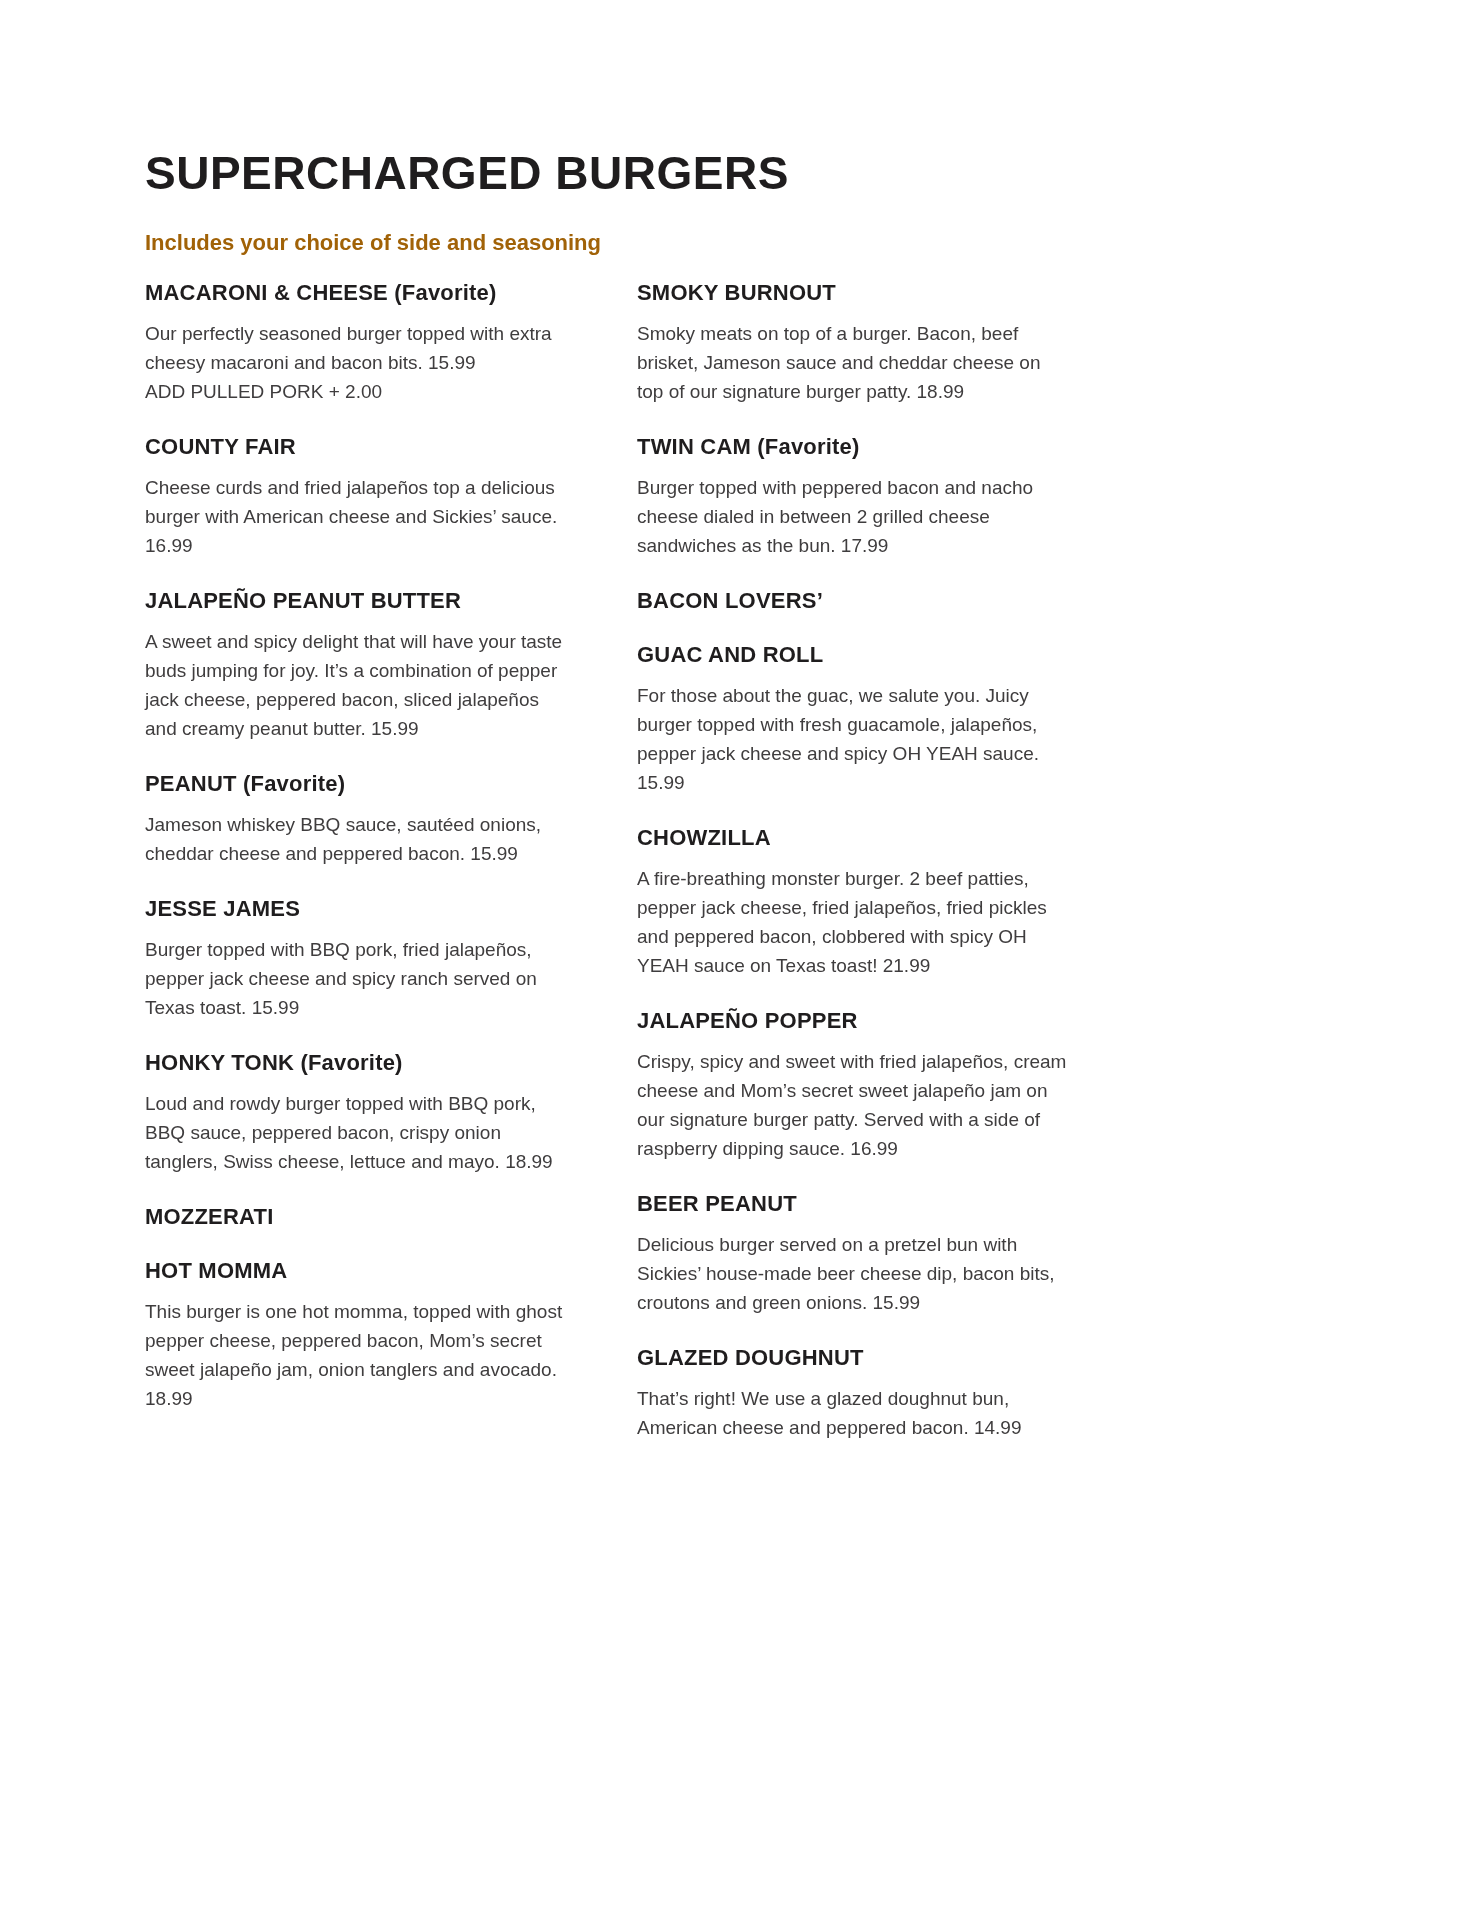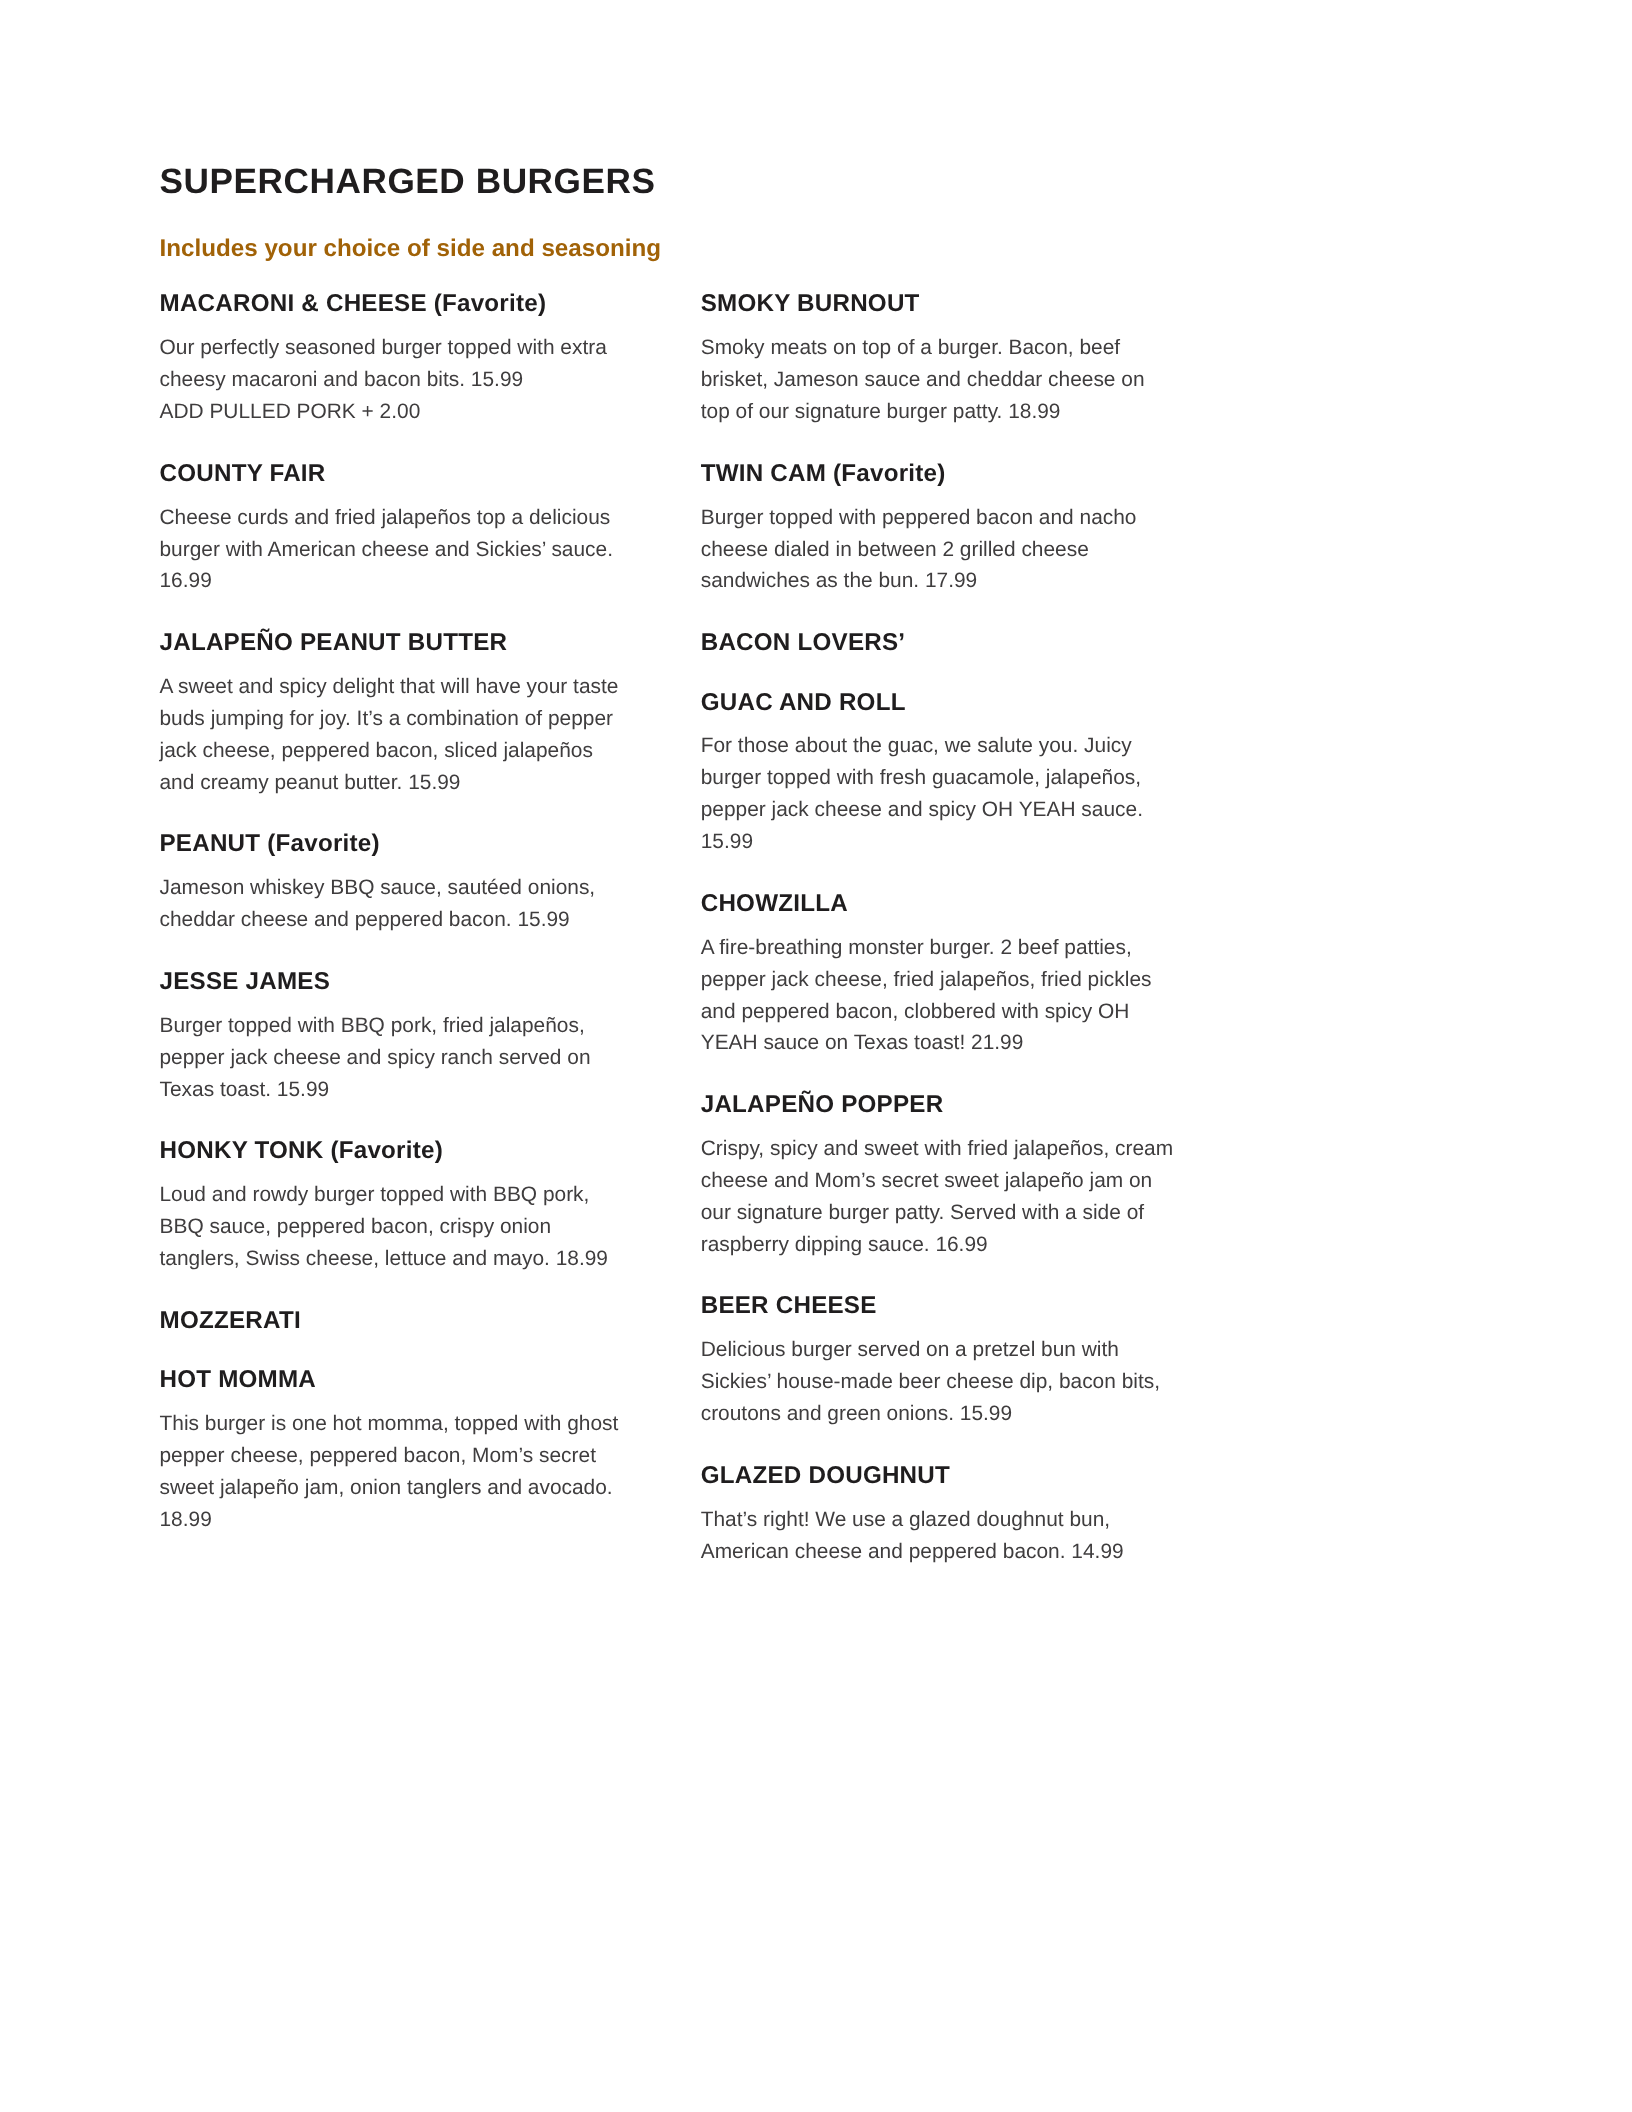--- a/index.html
+++ b/index.html
@@ -11,21 +11,21 @@
   }
   .page {
     position: relative;
     width: 1484px;
     height: 1920px;
     background: #ffffff;
     box-sizing: border-box;
     padding: 146px 0 0 145px;
   }
   .page-title {
-    font-size: 32px;
+    font-size: 46px;
     font-weight: 800;
     letter-spacing: 0.5px;
     color: #1f1d1e;
     margin: 0;
   }
   .page-subtitle {
     font-size: 22px;
     font-weight: 700;
     color: #a16207;
     margin: 30px 0 0 0;
@@ -145,21 +145,21 @@
         <h3 class="item-name">CHOWZILLA</h3>
         <p class="item-desc">A fire-breathing monster burger. 2 beef patties, pepper jack cheese, fried jalapeños, fried pickles and peppered bacon, clobbered with spicy OH YEAH sauce on Texas toast! 21.99</p>
       </div>
 
       <div class="menu-item">
         <h3 class="item-name">JALAPEÑO POPPER</h3>
         <p class="item-desc">Crispy, spicy and sweet with fried jalapeños, cream cheese and Mom’s secret sweet jalapeño jam on our signature burger patty. Served with a side of raspberry dipping sauce. 16.99</p>
       </div>
 
       <div class="menu-item">
-        <h3 class="item-name">BEER CHEESE</h3>
+        <h3 class="item-name">BEER PEANUT</h3>
         <p class="item-desc">Delicious burger served on a pretzel bun with Sickies’ house-made beer cheese dip, bacon bits, croutons and green onions. 15.99</p>
       </div>
 
       <div class="menu-item">
         <h3 class="item-name">GLAZED DOUGHNUT</h3>
         <p class="item-desc">That’s right! We use a glazed doughnut bun, American cheese and peppered bacon. 14.99</p>
       </div>
 
     </div>
 

